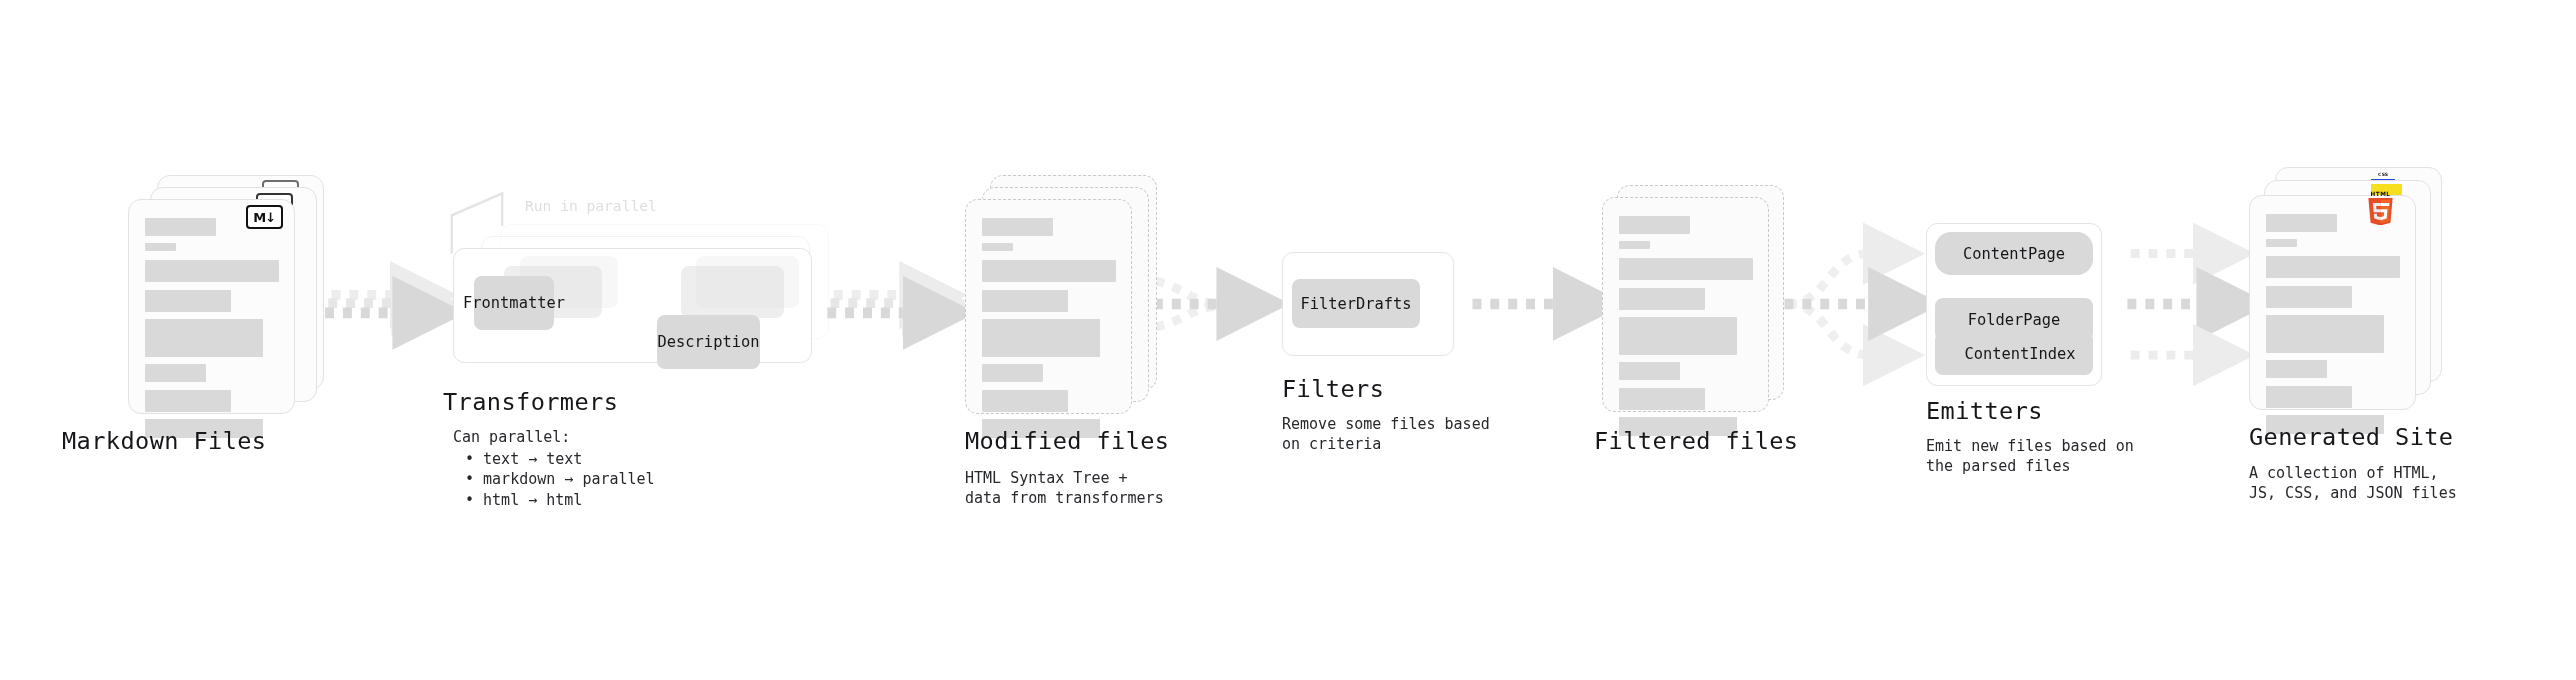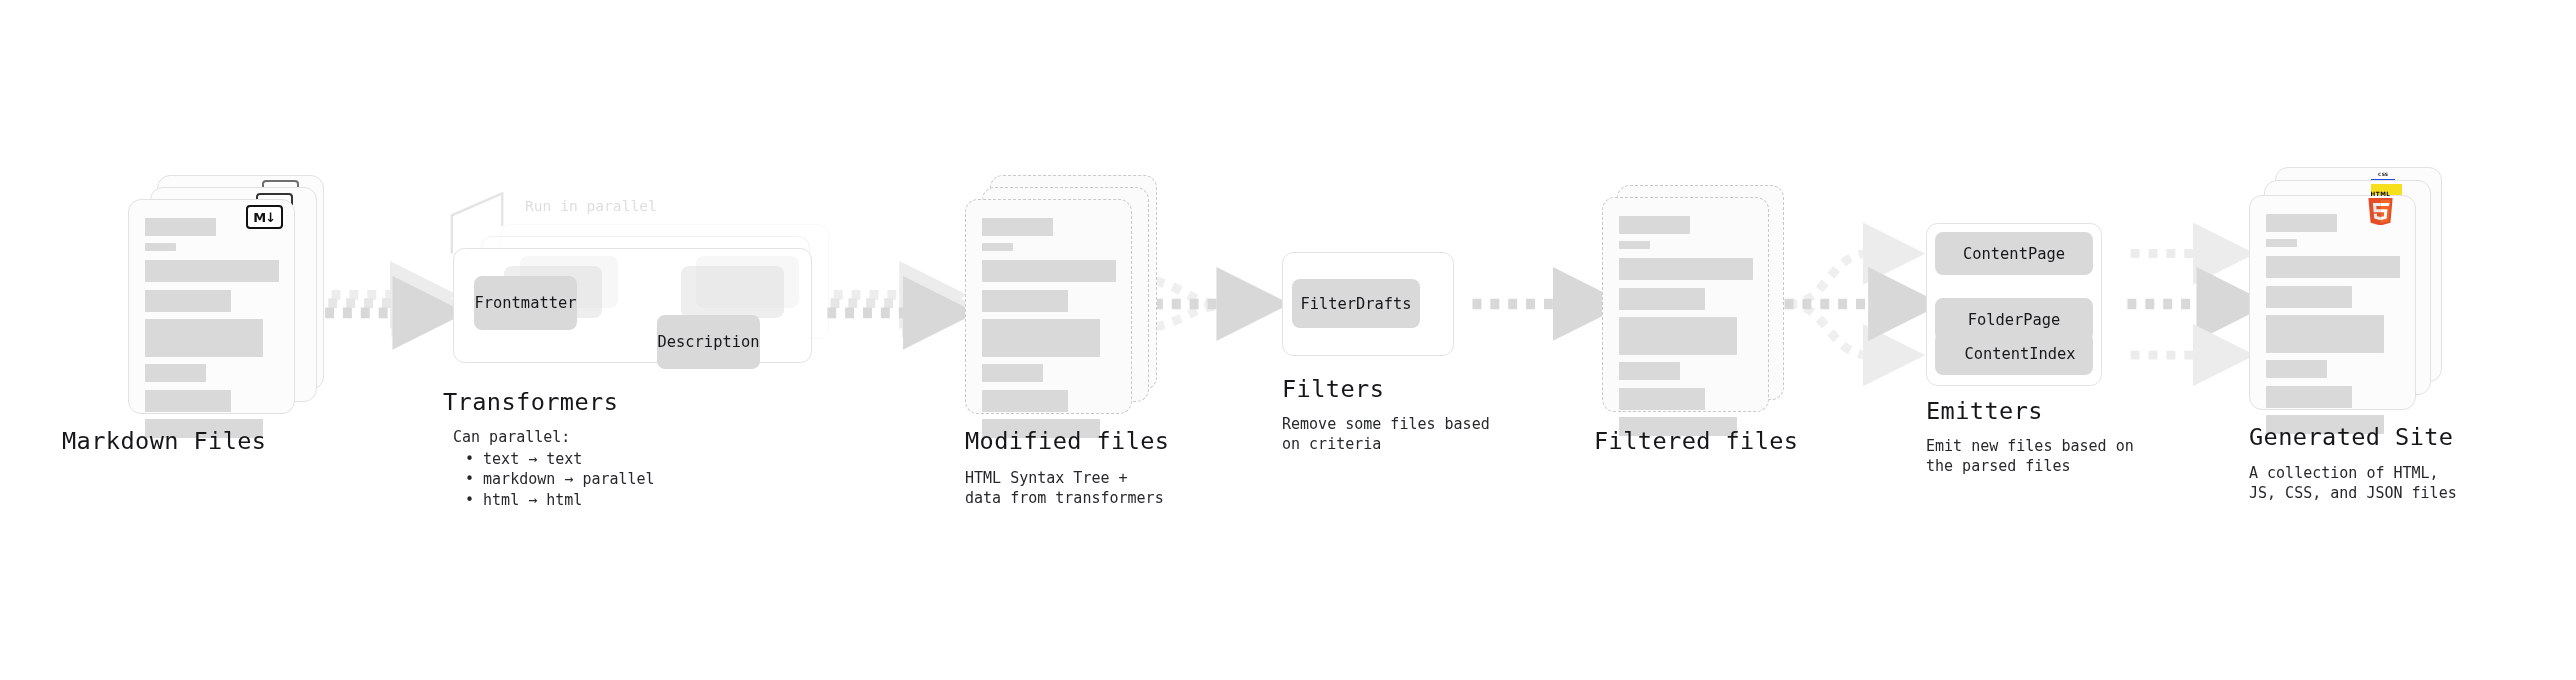--- a/index.html
+++ b/index.html
@@ -202,21 +202,21 @@
   </div>
 
   <div class="abs">
 
     <div class="plugin-box ghost2" style="left:500px;top:224px;width:329px;height:115px;"></div>
     <div class="plugin-box ghost" style="left:481px;top:236px;width:329px;height:115px;"></div>
     <div class="plugin-box" style="left:453px;top:248px;width:359px;height:115px;"></div>
 
     <div class="plugin-chip ghost2" style="left:520px;top:256px;width:98px;height:52px;"></div>
     <div class="plugin-chip ghost" style="left:504px;top:266px;width:98px;height:52px;"></div>
-    <div class="plugin-chip" style="left:474px;top:276px;width:103px;height:54px;">
+    <div class="plugin-chip" style="left:474px;top:276px;width:80px;height:54px;">
       <span>Frontmatter</span>
     </div>
 
     <div class="plugin-chip ghost2" style="left:696px;top:256px;width:103px;height:52px;"></div>
     <div class="plugin-chip ghost" style="left:681px;top:266px;width:103px;height:52px;"></div>
     <div class="plugin-chip" style="left:657px;top:276px;width:103px;height:54px;margin-top:39px;">
       <span>Description</span>
     </div>
 
     <div class="run-parallel" style="left:525px;top:197px;">Run in parallel</div>
@@ -274,21 +274,21 @@
         <div class="bar b6"></div>
         <div class="bar b7"></div>
         <div class="bar b8"></div>
       </div>
     </div>
     <div class="stage-label abs" style="left:1594px;top:427px;">Filtered files</div>
   </div>
 
   <div class="abs">
     <div class="plugin-box" style="left:1926px;top:223px;width:176px;height:163px;"></div>
-    <div class="plugin-chip" style="left:1935px;top:232px;width:158px;height:43px;">
+    <div class="plugin-chip" style="left:1935px;top:232px;width:158px;height:43px;border-radius:16px;">
       <span>ContentPage</span>
     </div>
     <div class="plugin-chip" style="left:1935px;top:282px;width:158px;height:43px;margin-top:16px;">
       <span>FolderPage</span>
     </div>
     <div class="plugin-chip" style="left:1935px;top:332px;width:158px;height:43px;padding-left:12px;">
       <span>ContentIndex</span>
     </div>
     <div class="stage-label abs" style="left:1926px;top:397px;">Emitters</div>
     <div class="stage-desc abs" style="left:1926px;top:436px;">Emit new files based on

